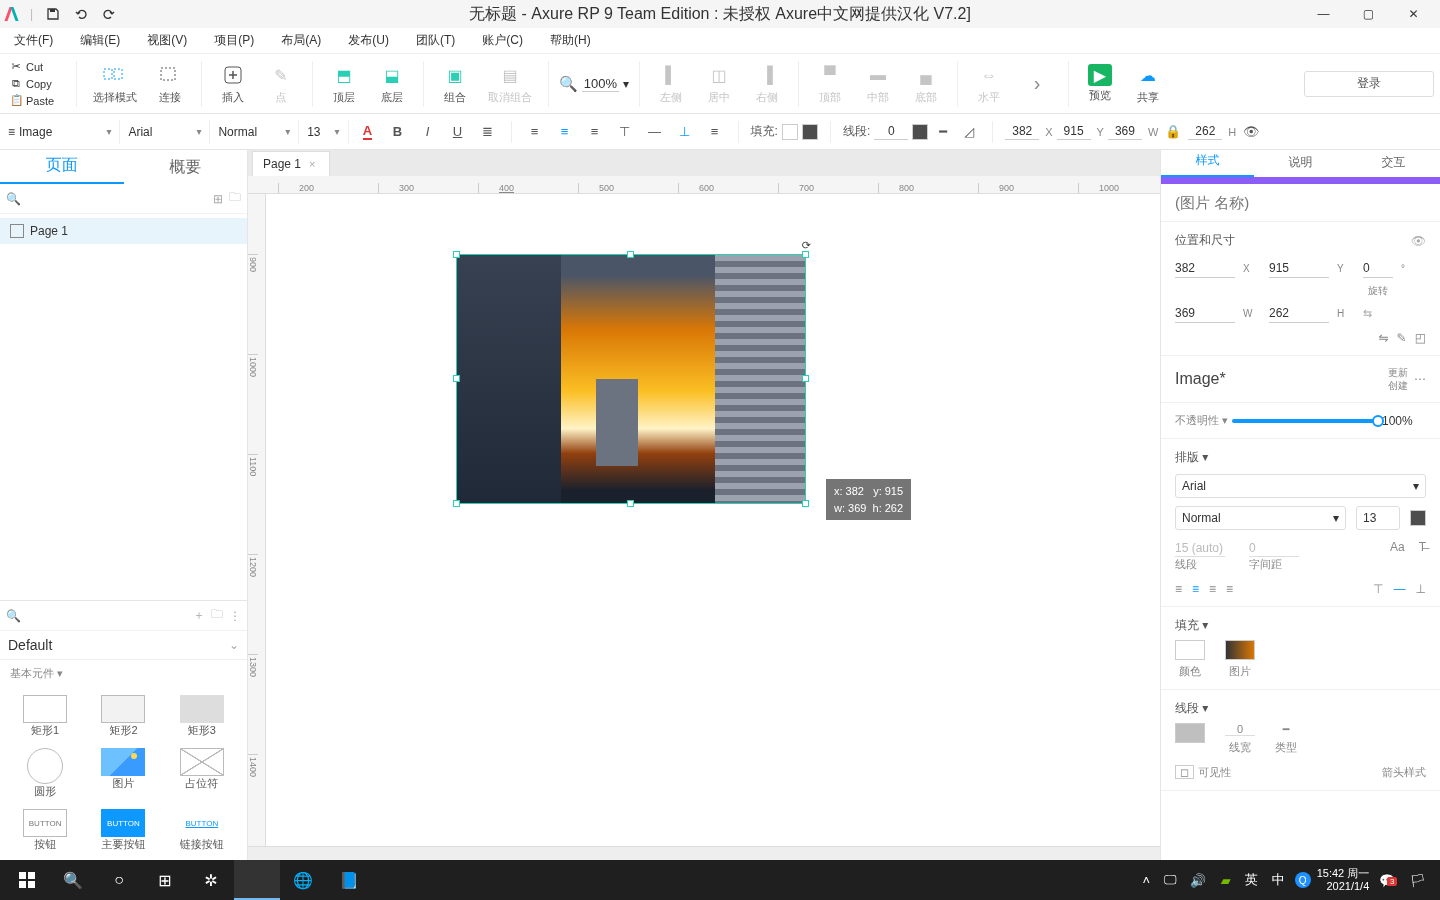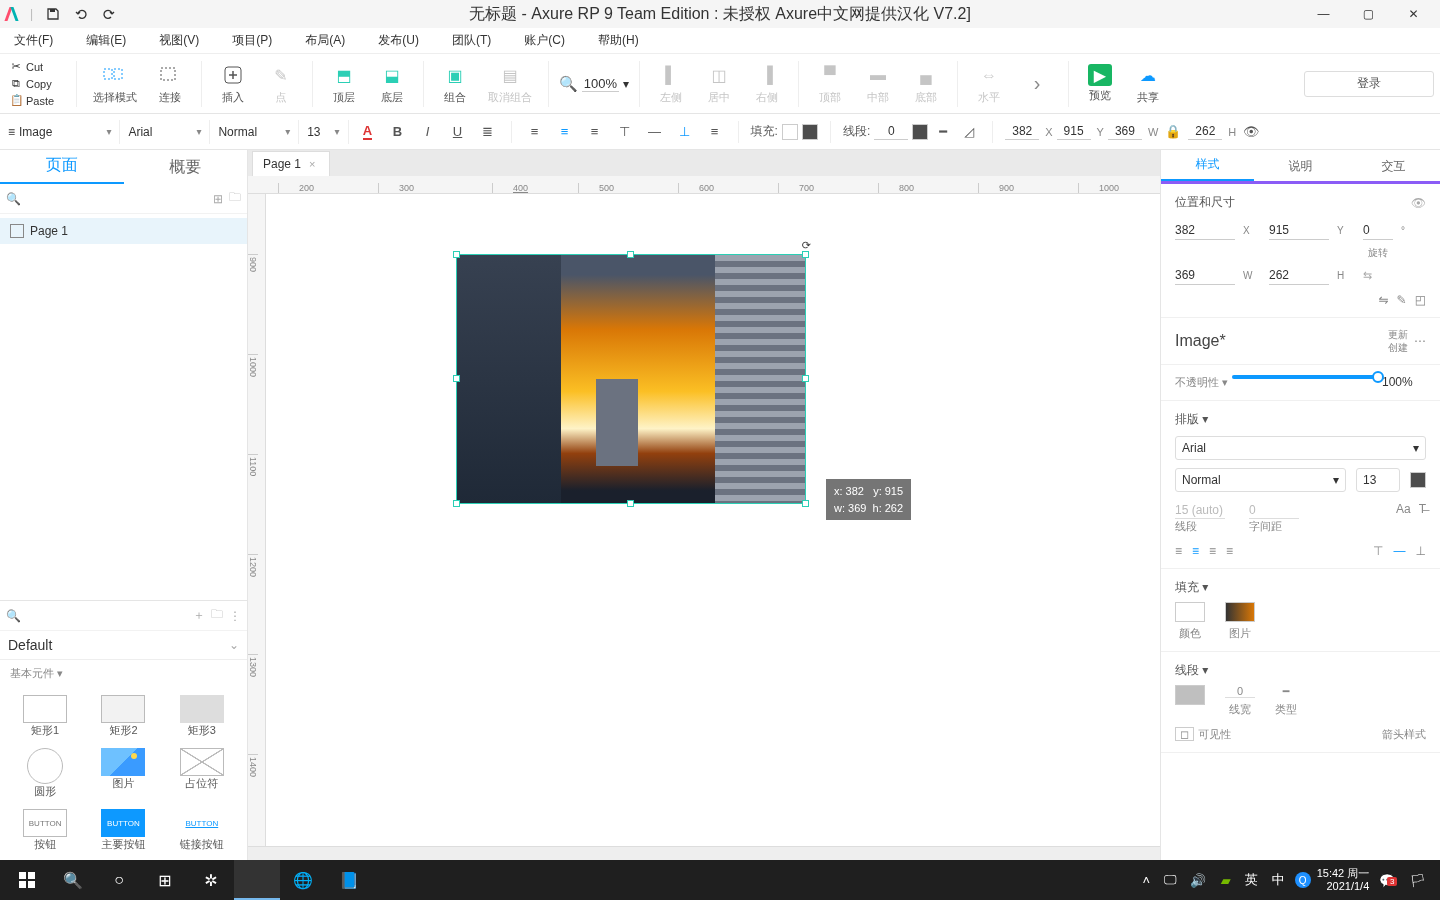--- a/index.html
+++ b/index.html
@@ -11,21 +11,21 @@
 .titlebar .app-icon { width:18px; height:18px; position:relative; }
 .titlebar .app-icon::before { content:""; position:absolute; left:3px; top:2px; width:3px; height:14px; background:#ff4d6d; transform:skewX(-20deg); }
 .titlebar .app-icon::after  { content:""; position:absolute; left:9px; top:2px; width:3px; height:14px; background:#00b3b3; transform:skewX(20deg); }
 .titlebar .sep { color:#bbb; margin:0 4px; }
 .titlebar .tbtn { width:24px; height:24px; display:flex; align-items:center; justify-content:center; color:#555; cursor:pointer; }
 .titlebar .title { position:absolute; left:50%; transform:translateX(-50%); font-size:16px; color:#333; }
 .titlebar .wctrls { margin-left:auto; display:flex; }
 .titlebar .wbtn { width:45px; height:28px; display:flex; align-items:center; justify-content:center; color:#333; }
 
 
-.menubar { height:26px; background:#fff; border-bottom:1px solid #eee; display:flex; align-items:center; padding:0 6px; gap:17px; }
+.menubar { height:26px; background:#fff; border-bottom:1px solid #eee; display:flex; align-items:center; padding:0 6px; gap:11px; }
 .menubar .mitem { padding:4px 8px; font-size:12px; cursor:pointer; }
 
 
 .ribbon { height:60px; border-bottom:1px solid #e5e5e5; display:flex; align-items:center; padding:0 6px; gap:6px; }
 .clip-group { display:flex; flex-direction:column; gap:2px; width:60px; }
 .clip-item { display:flex; align-items:center; gap:4px; font-size:11px; padding:1px 4px; cursor:pointer; }
 .clip-item .ico { width:12px; display:inline-block; text-align:center; }
 .vr { width:1px; height:46px; background:#eee; margin:0 4px; }
 .rbtn { display:flex; flex-direction:column; align-items:center; justify-content:center; padding:2px 6px; min-width:42px; cursor:pointer; }
 .rbtn .ric { width:28px; height:26px; display:flex; align-items:center; justify-content:center; font-size:16px; }
@@ -104,37 +104,37 @@
 .sel-img .photo::before { content:""; position:absolute; left:0; top:0; width:30%; height:100%; background:linear-gradient(to bottom,#374151,#1f2937); }
 .sel-img .photo::after { content:""; position:absolute; right:0; top:0; width:26%; height:100%; background:repeating-linear-gradient(to bottom,#9ca3af 0 6px,#6b7280 6px 12px); }
 .sel-img .bldg2 { position:absolute; left:40%; bottom:15%; width:12%; height:35%; background:#6b7280; }
 .sel-img .handle { position:absolute; width:7px; height:7px; background:#fff; border:1px solid #2bcfb5; }
 .sel-img .rot { position:absolute; top:-16px; right:-6px; font-size:11px; }
 .info-tip { position:absolute; background:#757575; color:#fff; font-size:11px; padding:4px 8px; line-height:1.5; white-space:pre; }
 .hscroll { height:14px; background:#eee; border-top:1px solid #ddd; }
 
 
 .rcol { width:280px; border-left:1px solid #e5e5e5; display:flex; flex-direction:column; overflow:hidden; background:#fff; }
-.rcol .rtabs { display:flex; height:34px; align-items:flex-end; border-bottom:3px solid #8b5cf6; }
+.rcol .rtabs { display:flex; height:34px; align-items:flex-end; border-bottom:7px solid #8b5cf6; }
 .rcol .rtab { flex:1; text-align:center; padding:8px 0 6px; font-size:12px; color:#666; cursor:pointer; }
 .rcol .rtab.active { color:#0d99ff; border-bottom:2px solid #0d99ff; }
 .rcol .section { padding:10px 14px; border-bottom:1px solid #f0f0f0; }
 .rcol .name-input { width:100%; border:none; font-size:15px; color:#aaa; outline:none; }
 .rcol .shead { display:flex; align-items:center; font-size:12px; color:#555; }
 .rcol .shead .eye { margin-left:auto; color:#aaa; }
 .dimgrid { display:grid; grid-template-columns:60px 18px 60px 18px 30px 14px; gap:6px 8px; align-items:center; margin-top:10px; }
 .dimgrid .dv { border-bottom:1px solid #ccc; text-align:left; font-size:12px; padding:2px 0; }
 .dimgrid .dl { font-size:10px; color:#888; }
 .dimgrid .sub { font-size:10px; color:#888; text-align:center; }
 .mini-icons { display:flex; gap:8px; justify-content:flex-end; margin-top:8px; color:#888; }
 .mini-icons span { cursor:pointer; }
 .stylehead { display:flex; align-items:center; }
 .stylehead .sn { font-size:16px; color:#444; }
 .stylehead .acts { margin-left:auto; font-size:10px; color:#888; line-height:1.3; text-align:right; }
-.oprow { display:flex; align-items:flex-start; gap:4px; }
+.oprow { display:flex; align-items:center; gap:4px; }
 .oprow .olabel { font-size:11px; color:#888; }
 .slider { flex:1; height:4px; background:#d0e8ff; position:relative; border-radius:2px; }
 .slider .track { position:absolute; left:0; top:0; bottom:0; background:#0d99ff; border-radius:2px; }
 .slider .thumb { position:absolute; top:-4px; width:12px; height:12px; background:#fff; border:2px solid #0d99ff; border-radius:50%; }
 .pct { font-size:12px; width:44px; }
 .typo-row { display:flex; gap:10px; align-items:center; margin-top:8px; }
 .typo-row .tsel { border:1px solid #ddd; border-radius:3px; padding:4px 6px; font-size:12px; display:flex; align-items:center; justify-content:space-between; }
 .subvals { display:flex; gap:24px; margin-top:10px; }
 .subvals .sv { display:flex; flex-direction:column; align-items:flex-start; font-size:11px; color:#888; }
 .subvals .sv .vv { border-bottom:1px solid #ddd; color:#bbb; font-size:12px; padding:1px 0; width:50px; }
@@ -463,21 +463,21 @@
   <div class="canvas-wrap">
     <div class="tabstrip">
       <div class="ctab">
           <span>Page 1</span>
           <span class="x">×</span>
         </div>
     </div>
     <div class="ruler-h" id="rulerH">
         <div class="tick" style="left: 30px;">200</div>
         <div class="tick" style="left: 130px; text-align: right;">300</div>
-        <div class="tick" style="left: 244px; text-decoration: underline;">400</div>
+        <div class="tick" style="left: 230px; text-decoration: underline;">400</div>
         <div class="tick" style="left: 330px;">500</div>
         <div class="tick" style="left: 430px;">600</div>
         <div class="tick" style="left: 530px;">700</div>
         <div class="tick" style="left: 630px;">800</div>
         <div class="tick" style="left: 730px;">900</div>
         <div class="tick" style="left: 830px;">1000</div>
       </div>
     <div class="stage">
       <div class="ruler-v" id="rulerV">
           <div class="vtick" style="top: 60px;">900</div>
@@ -507,20 +507,23 @@
       </div>
     </div>
     <div class="hscroll"></div>
   </div>
 
   <div class="rcol">
     <div class="rtabs">
       <div class="rtab active">样式</div>
       <div class="rtab">说明</div>
       <div class="rtab">交互</div>
+    </div>
+    <div class="section">
+      <input class="name-input" placeholder="(图片 名称)" style="">
     </div>
     <div class="section">
       <div class="shead">
           <span>位置和尺寸</span>
           <span class="eye">👁</span>
         </div>
       <div class="dimgrid">
         <div class="dv">382</div>
           <div class="dl">X</div>
         <div class="dv">915</div>
@@ -586,21 +589,21 @@
       </div>
       <div class="subvals">
         <div class="sv">
             <span class="vv">15 (auto)</span>
             <span>线段</span>
           </div>
         <div class="sv">
             <span class="vv">0</span>
             <span>字间距</span>
           </div>
-        <div style="margin-left:auto;color:#888;display:flex;gap:8px">
+        <div style="margin-left:auto;color:#888;display:flex;gap:14px">
           <span>Aa</span>
           <span>T̶</span>
         </div>
       </div>
       <div class="align-row">
         <span>≡</span>
         <span style="color:#0d99ff">≡</span>
         <span>≡</span>
         <span>≡</span>
         <span style="margin-left:auto">⊤</span>

